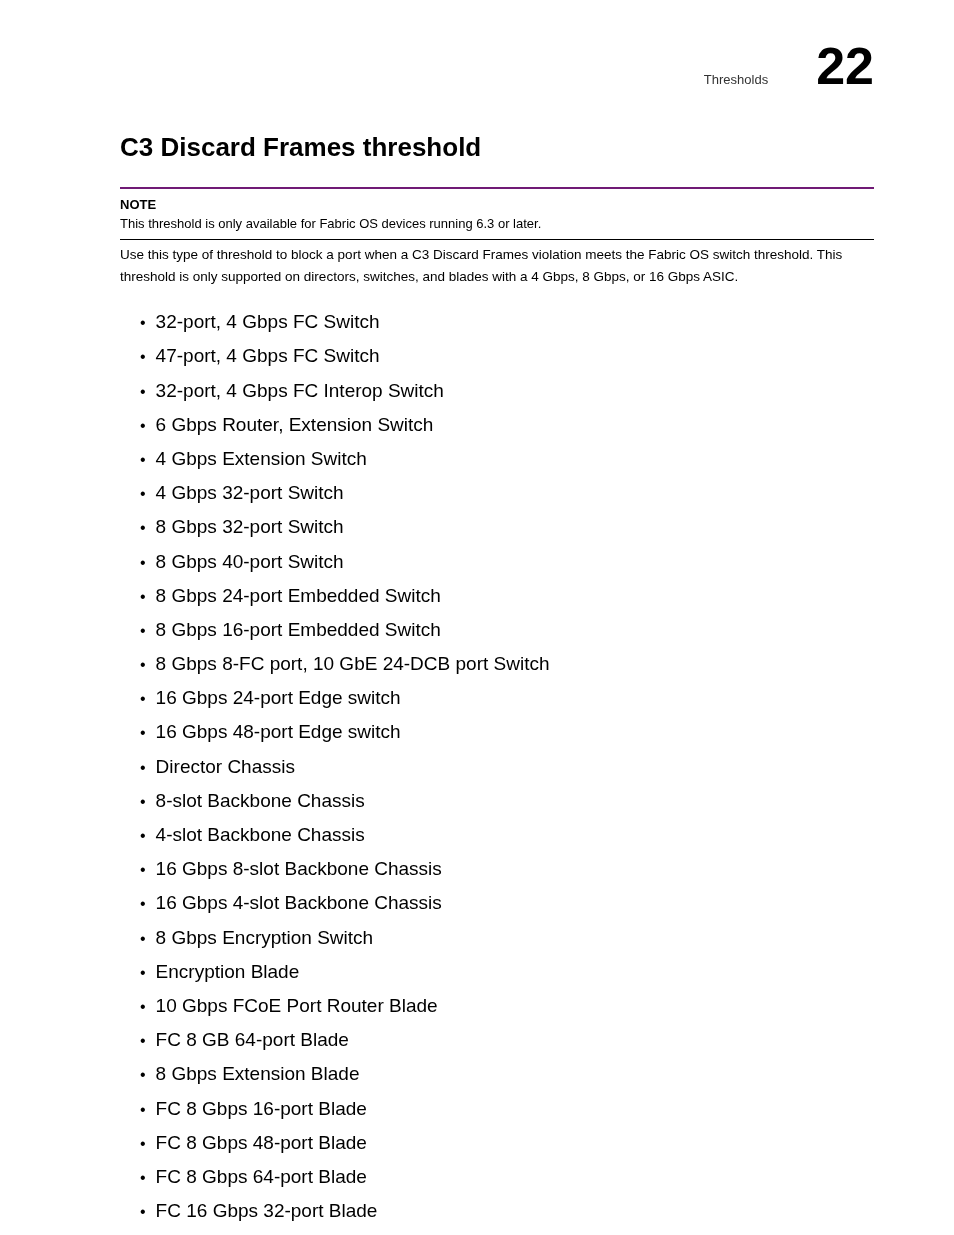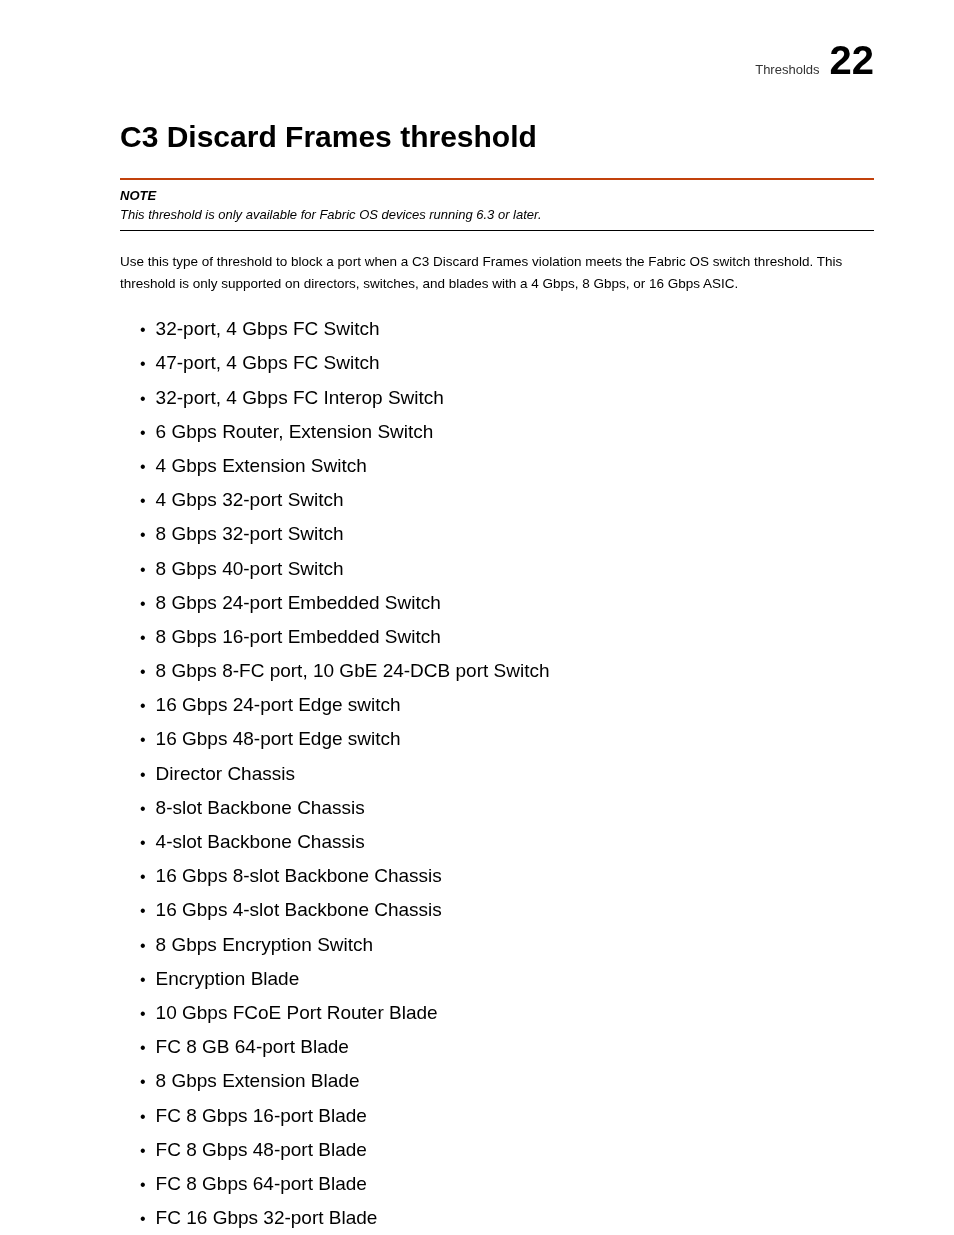--- a/index.html
+++ b/index.html
@@ -38,40 +38,40 @@
       align-items: baseline;
       gap: 10px;
     }
 
     .header-chapter-label {
       font-size: 13px;
       color: #333;
     }
 
     .header-chapter-number {
-      font-size: 40px;
+      font-size: 52px;
       font-weight: bold;
       color: #000;
       line-height: 1;
+      margin-left: 38px;
     }
 
     .page-title {
-      font-size: 30px;
+      font-size: 26px;
       font-weight: bold;
       color: #000;
       margin-bottom: 20px;
       padding-bottom: 4px;
     }
 
     .note-box {
-      border-top: 2px solid #c2410c;
+      border-top: 2px solid #701a75;
       border-bottom: 1px solid #000;
       padding: 8px 0;
-      margin-bottom: 20px;
-      font-style: italic;
+      margin-bottom: 4px;
     }
 
     .note-label {
       font-weight: bold;
       font-size: 13px;
       margin-bottom: 4px;
     }
 
     .note-text {
       font-size: 13px;

